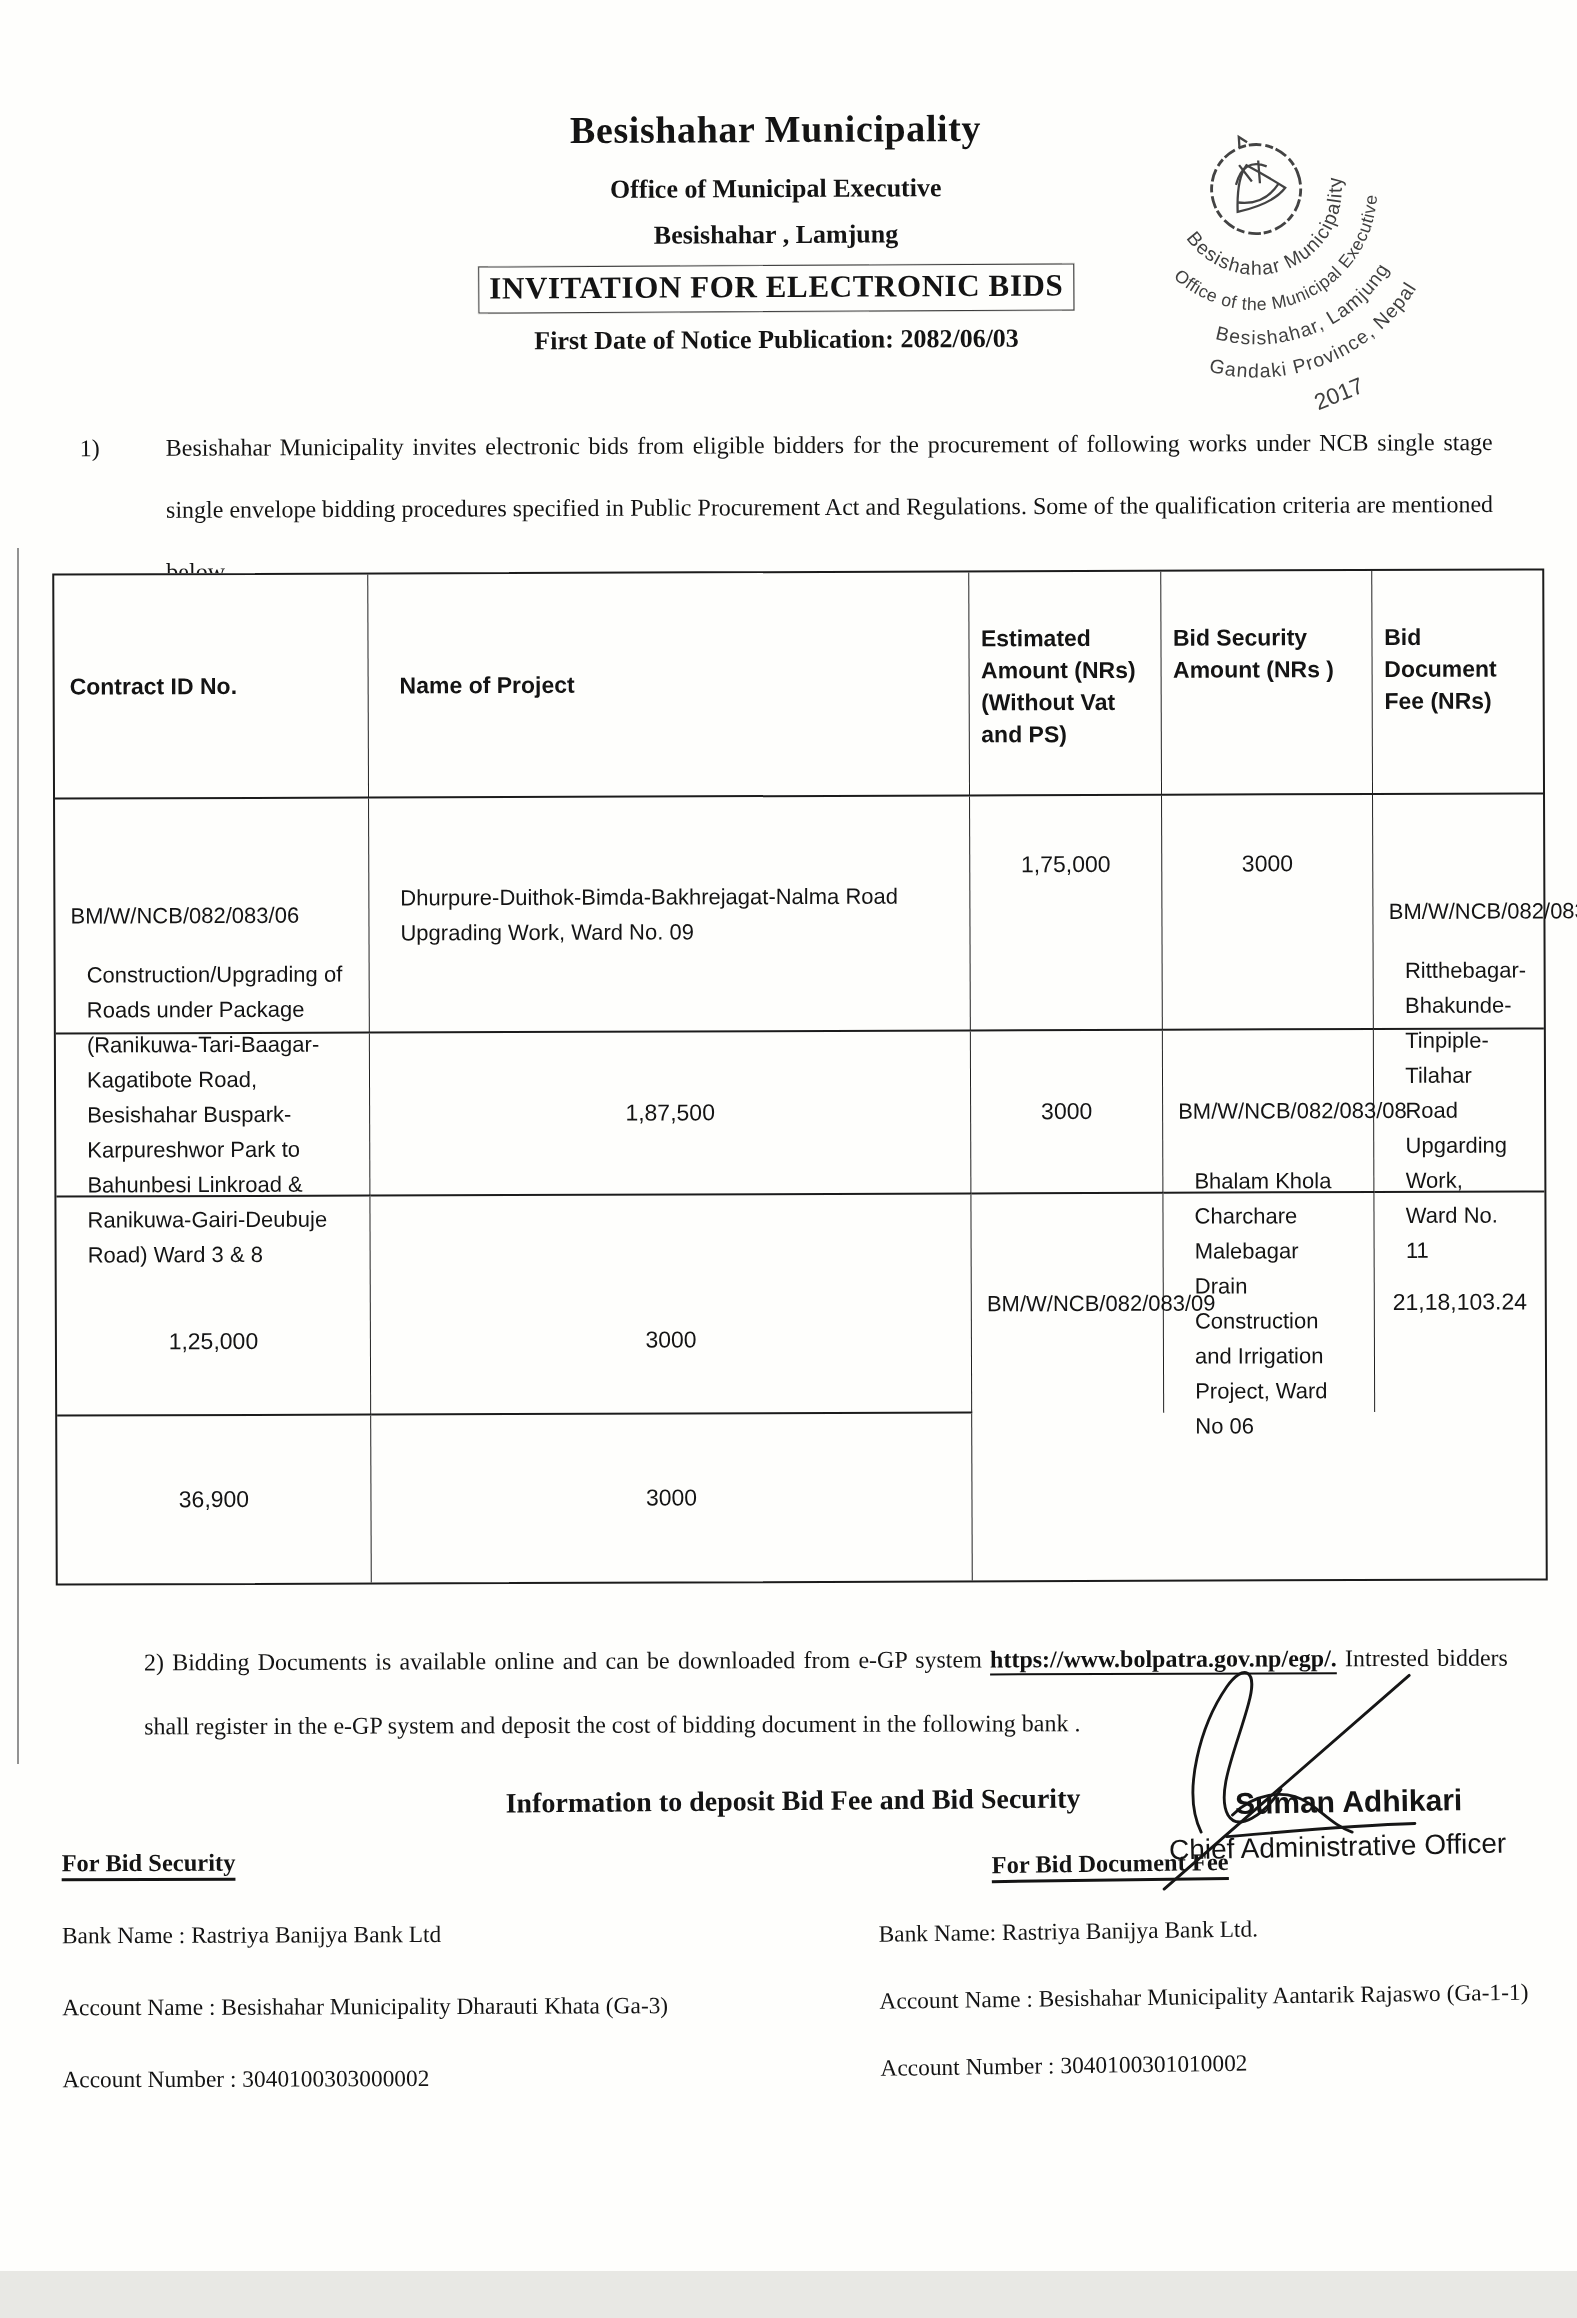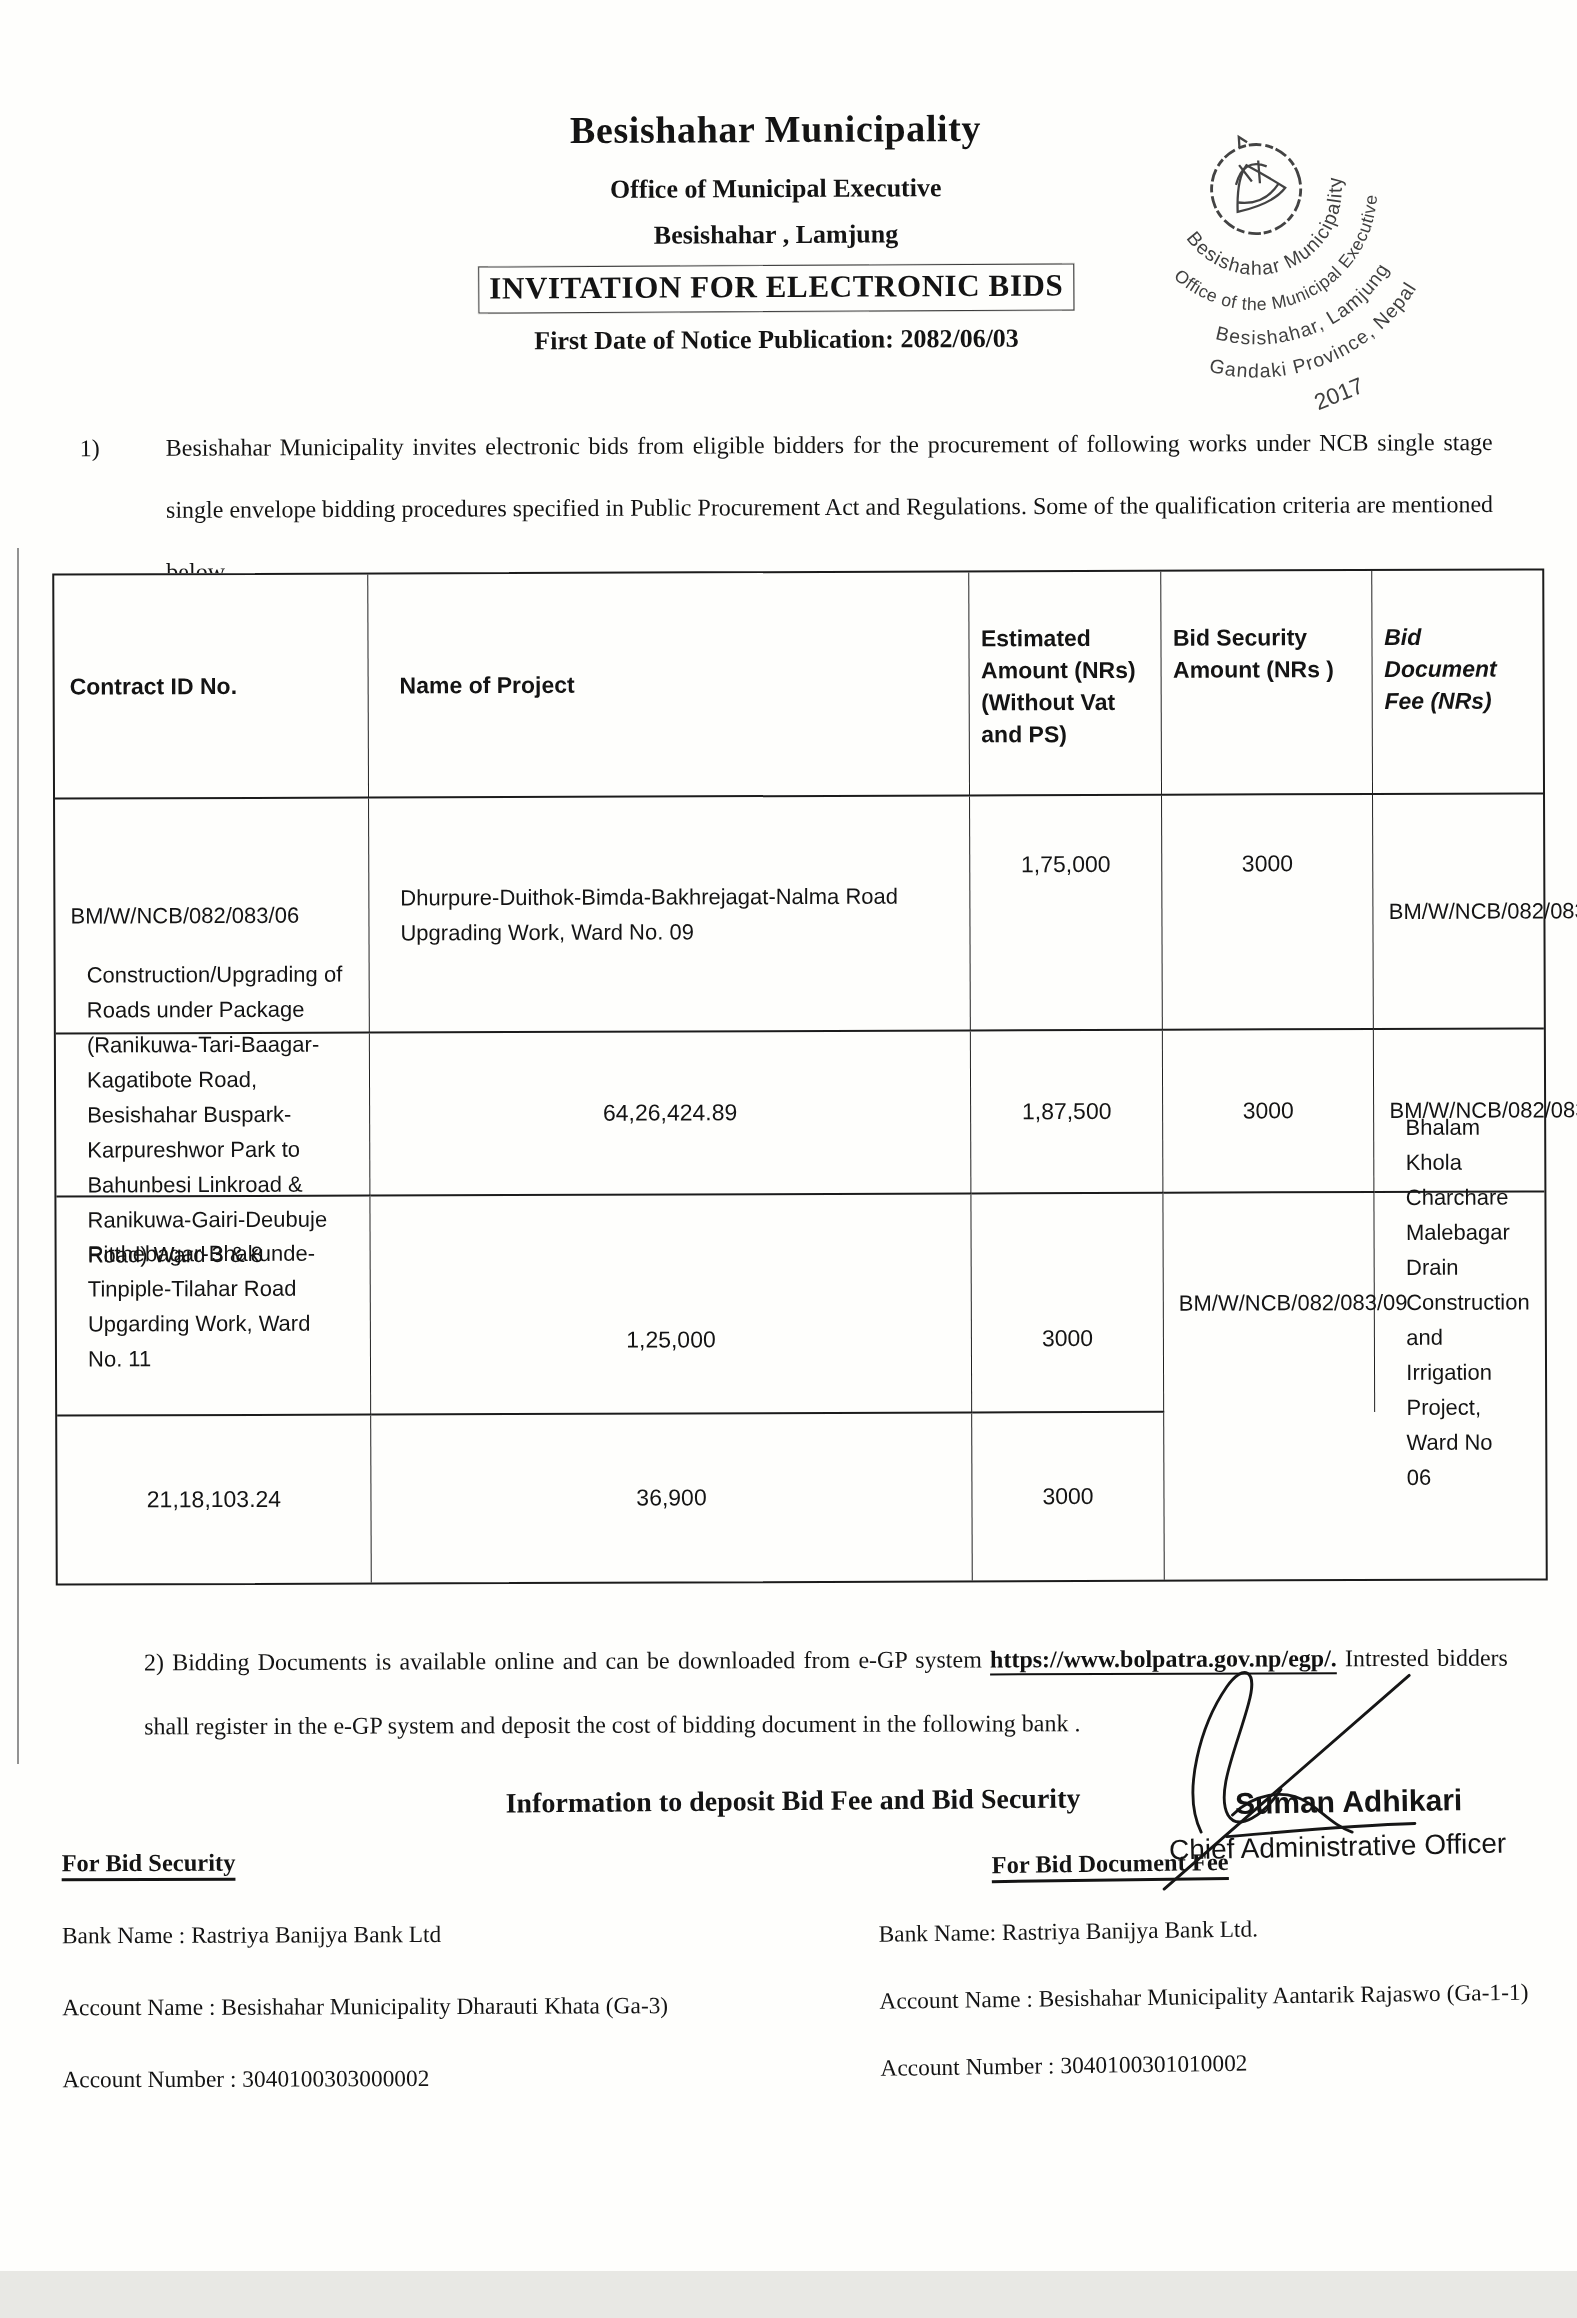--- a/index.html
+++ b/index.html
@@ -34,21 +34,21 @@
     transform:rotate(-0.2deg);background:#fefefc;box-sizing:border-box;}
   .cell{border-right:1.7px solid #222;border-bottom:2.3px solid #1c1c1c;box-sizing:border-box;
     display:flex;flex-direction:column;justify-content:center;padding:8px 11.4px;}
   .cell:nth-child(5n){border-right:none;}
   .cell.last-row{border-bottom:none;}
   .cell.hdr{font-weight:700;font-size:23px;line-height:32px;}
   .cell.c-contract{padding-left:15px;}
   .cell.c-project{padding-left:31px;padding-right:25px;line-height:35px;}
   .cell.c-amt{align-items:center;text-align:center;font-size:23px;}
   .hdr.c-amt{align-items:flex-start;text-align:left;justify-content:flex-start;padding-top:50px;}
-  .hdr.c-fee{font-style:italic;}
+  .hdr.c-fee{}
   .v-top{justify-content:flex-start;padding-top:55px;}
   .v-low{justify-content:flex-start;padding-top:131px;}
   
   .info-heading{position:absolute;left:365px;top:1785px;width:856px;text-align:center;
     font-size:28px;font-weight:700;transform:rotate(-0.5deg);}
   .col-left{position:absolute;left:62px;top:1848px;width:742px;font-size:23.4px;transform:rotate(-0.2deg);}
   .col-right{position:absolute;left:879px;top:1848px;width:685px;font-size:23.4px;transform:rotate(-0.8deg);}
   .sub-head{font-weight:700;font-size:24.5px;text-decoration:underline;text-decoration-thickness:2.9px;text-underline-offset:6.8px;}
   .bank-line{margin-top:45px;}
   .col-right .sub-head{margin-left:114px;}
@@ -122,21 +122,20 @@
     <div class="cell hdr c-amt">Bid Security Amount (NRs )</div>
     <div class="cell hdr c-amt c-fee">Bid Document Fee (NRs)</div>
 
     <div class="cell c-contract">BM/W/NCB/082/083/06</div>
     <div class="cell c-project">Dhurpure-Duithok-Bimda-Bakhrejagat-Nalma Road Upgrading Work, Ward No. 09</div>
     <div class="cell c-amt v-top">1,75,000</div>
     <div class="cell c-amt v-top">3000</div>
 
     <div class="cell c-contract">BM/W/NCB/082/083/07</div>
     <div class="cell c-project">Construction/Upgrading of Roads under Package (Ranikuwa-Tari-Baagar-Kagatibote Road, Besishahar Buspark-Karpureshwor Park to Bahunbesi Linkroad &amp; Ranikuwa-Gairi-Deubuje Road) Ward 3 &amp; 8</div>
-    <div class="cell c-amt">64,26,424.89</div>
     <div class="cell c-amt">1,87,500</div>
     <div class="cell c-amt">3000</div>
 
     <div class="cell c-contract">BM/W/NCB/082/083/08</div>
     <div class="cell c-project">Ritthebagar-Bhakunde-Tinpiple-Tilahar Road Upgarding Work, Ward No. 11</div>
     <div class="cell c-amt v-low">1,25,000</div>
     <div class="cell c-amt v-low">3000</div>
 
     <div class="cell c-contract last-row">BM/W/NCB/082/083/09</div>
     <div class="cell c-project last-row">Bhalam Khola Charchare Malebagar Drain Construction and Irrigation Project, Ward No 06</div>

